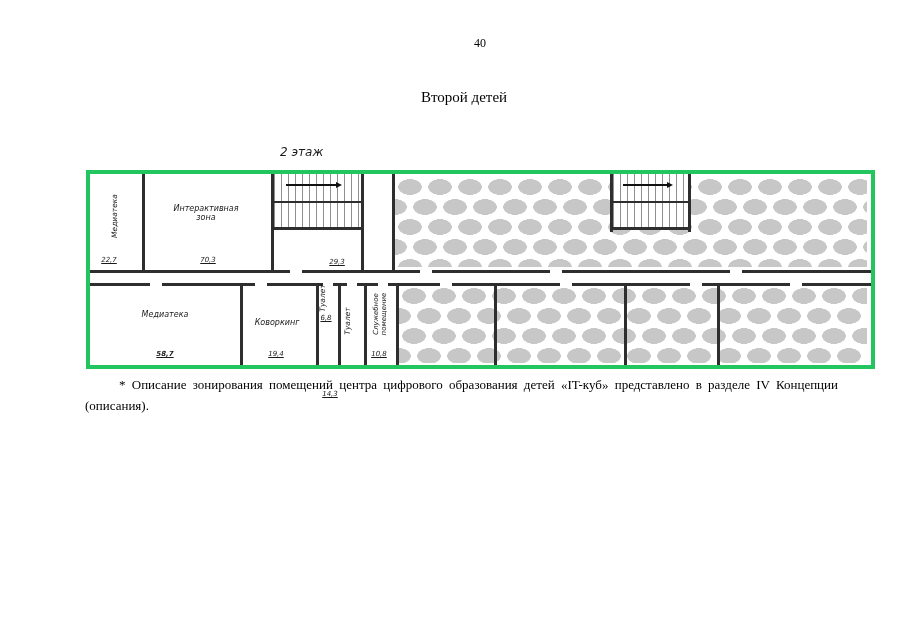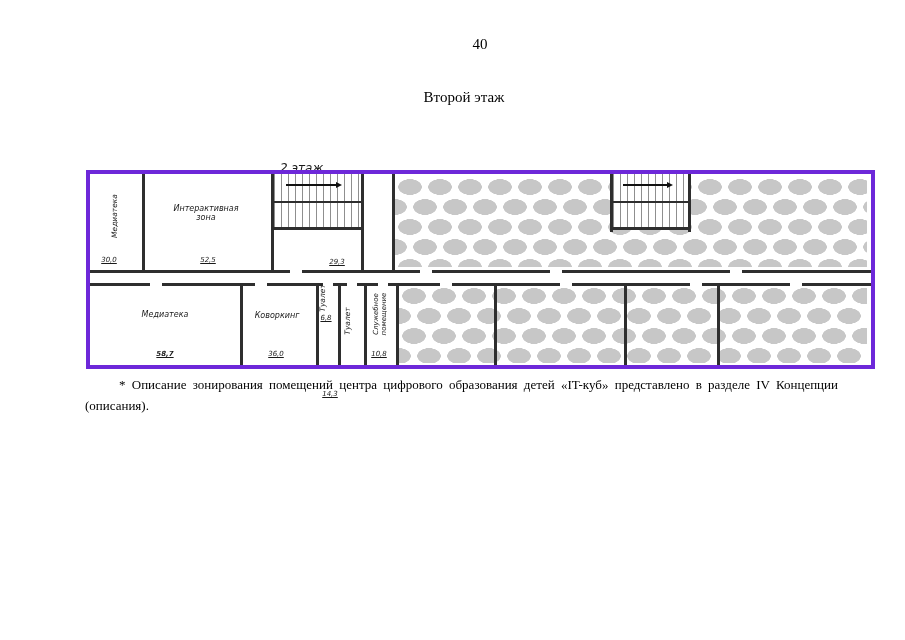--- a/index.html
+++ b/index.html
@@ -1,25 +1,25 @@
 <!DOCTYPE html>
 <html><head>
 <meta charset="utf-8">
 <style>
   html,body{margin:0;padding:0;background:#fff;}
   .page{position:relative;width:905px;height:640px;background:#fff;overflow:hidden;
         font-family:"Liberation Serif", serif;color:#000;}
-  .page-number{position:absolute;left:430px;top:36px;width:100px;text-align:center;font-size:15px;}
+  .page-number{position:absolute;left:430px;top:36px;width:100px;text-align:center;font-size:12px;}
   .section-title{position:absolute;left:384px;top:89px;width:160px;text-align:center;font-size:15px;}
-  .plan-caption{position:absolute;left:280px;top:161px;font:italic 12px "DejaVu Sans", sans-serif;color:#1a1a1a;}
+  .plan-caption{position:absolute;left:280px;top:145px;font:italic 12px "DejaVu Sans", sans-serif;color:#1a1a1a;}
   .footnote{position:absolute;left:85px;top:375px;width:753px;font-size:13px;line-height:20.5px;
             text-indent:34px;text-align:justify;}
 
   .plan{position:absolute;left:86px;top:170px;width:789px;height:199px;
-        border:4px solid #6d28d9;box-sizing:border-box;background:#fff;}
+        border:4px solid #22c55e;box-sizing:border-box;background:#fff;}
 
   .vwall{position:absolute;width:3px;background:#2e2e2e;}
   .hwall{position:absolute;height:3px;background:#2e2e2e;}
   .gap{position:absolute;height:3px;background:#fff;}
 
   .blobs{position:absolute;
     background-image:
       radial-gradient(12px 8px at 15px 10px, #c7c7c7 96%, rgba(0,0,0,0) 100%),
       radial-gradient(12px 8px at 15px 10px, #c7c7c7 96%, rgba(0,0,0,0) 100%);
     background-size:30px 40px;
@@ -41,21 +41,21 @@
           text-align:center;white-space:nowrap;line-height:8px;transform:rotate(-90deg);}
   .vlabel2{position:absolute;font:italic 7px "DejaVu Sans", sans-serif;color:#1a1a1a;
            text-align:center;line-height:8px;transform:rotate(-90deg);}
 </style>
 </head>
 <body>
 
 <div class="page">
 
   <div class="page-number">40</div>
-  <div class="section-title">Второй этаж</div>
+  <div class="section-title">Второй детей</div>
   <div class="plan-caption">2 этаж</div>
 
   <div class="plan">
 
     <div class="blobs" style="left:305px;top:3px;width:472px;height:90px;"></div>
     <div class="blobs" style="left:309px;top:112px;width:468px;height:77px;"></div>
 
     <div class="stair" style="left:184px;top:0;width:87px;height:56px;">
       <div class="stair-mid"></div>
       <div class="stair-arrow" style="left:12px;top:10px;width:50px;">
@@ -98,29 +98,29 @@
     <div class="gap" style="left:257px;top:109px;width:10px;"></div>
     <div class="gap" style="left:288px;top:109px;width:10px;"></div>
     <div class="gap" style="left:350px;top:109px;width:12px;"></div>
     <div class="gap" style="left:470px;top:109px;width:12px;"></div>
     <div class="gap" style="left:600px;top:109px;width:12px;"></div>
     <div class="gap" style="left:700px;top:109px;width:12px;"></div>
 
     <div class="vlabel" style="left:4px;top:37px;width:44px;height:10px;">Медиатека</div>
     <div class="room-label" style="left:81px;top:30px;width:70px;">Интерактивная зона</div>
     <div class="room-label" style="left:35px;top:136px;width:80px;">Медиатека</div>
-    <div class="room-label" style="left:147px;top:137px;width:80px;">Коворкинг</div>
+    <div class="room-label" style="left:147px;top:144px;width:80px;">Коворкинг</div>
     <div class="vlabel" style="left:218px;top:120px;width:30px;height:8px;">Туалет</div>
     <div class="vlabel" style="left:243px;top:143px;width:30px;height:8px;">Туалет</div>
     <div class="vlabel2" style="left:262px;top:132px;width:56px;height:16px;">Служебное помещение</div>
 
-    <div class="area" style="left:6px;top:82px;width:26px;">30,0</div>
-    <div class="area" style="left:105px;top:82px;width:26px;">52,5</div>
+    <div class="area" style="left:6px;top:82px;width:26px;">22,7</div>
+    <div class="area" style="left:105px;top:82px;width:26px;">70,3</div>
     <div class="area" style="left:234px;top:84px;width:26px;text-align:center;">29,3</div>
     <div class="area" style="left:62px;top:176px;width:26px;font-weight:bold;">58,7</div>
-    <div class="area" style="left:173px;top:176px;width:26px;">36,0</div>
+    <div class="area" style="left:173px;top:176px;width:26px;">19,4</div>
     <div class="area" style="left:223px;top:140px;width:26px;font-style:italic;">6,8</div>
     <div class="area" style="left:227px;top:176px;width:26px;margin-top:40px;">14,3</div>
     <div class="area" style="left:276px;top:176px;width:26px;">10,8</div>
   </div>
 
   <div class="footnote">* Описание зонирования помещений центра цифрового образования детей «IT-куб» представлено в разделе IV Концепции (описания).</div>
 </div>
 
 </body></html>

